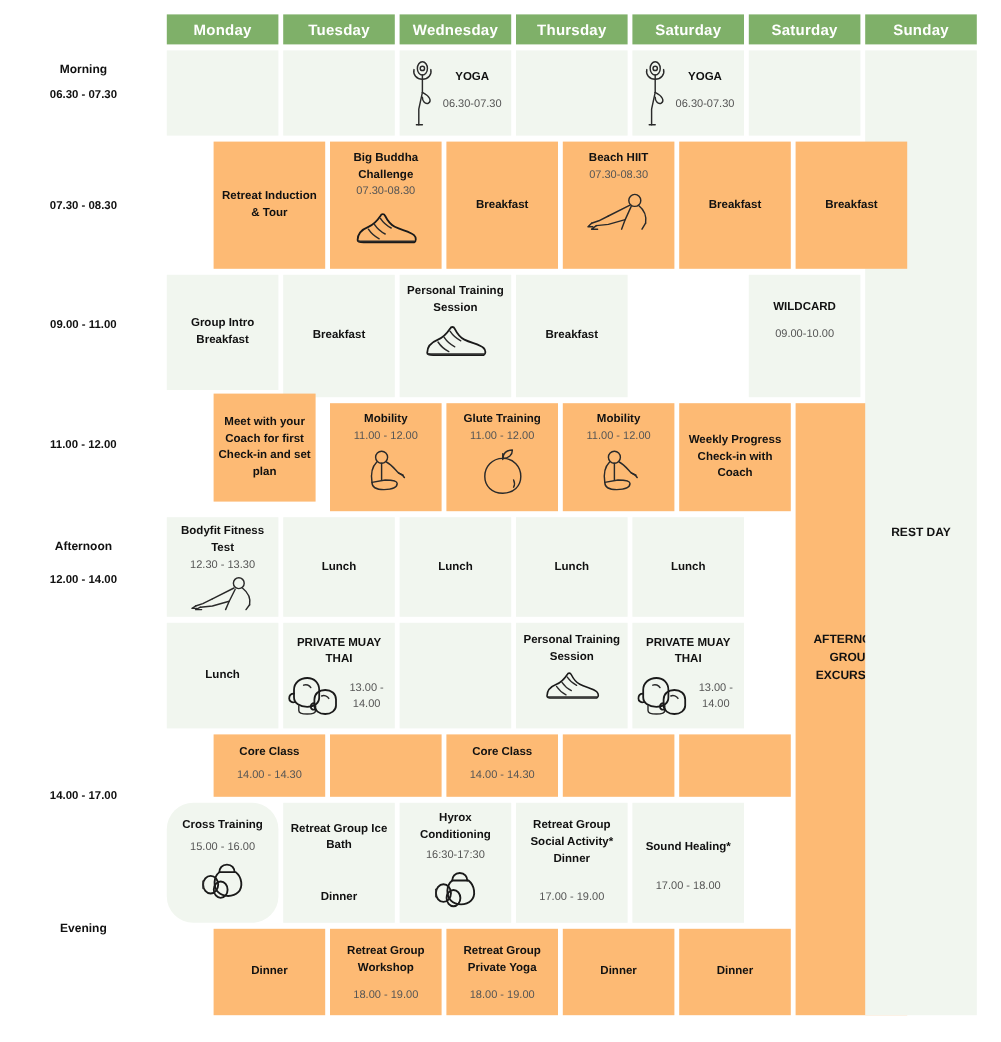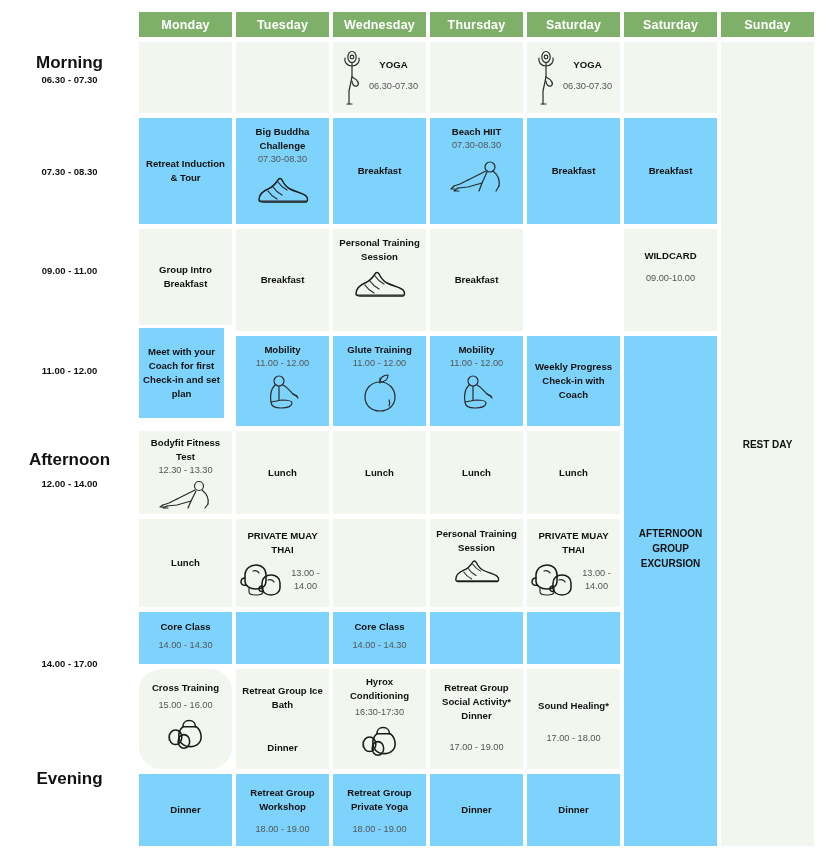--- a/index.html
+++ b/index.html
@@ -23,34 +23,34 @@
   }
 
   
   .period-label {
     position: absolute;
     color: #111111;
     font-weight: bold;
     text-align: center;
     width: 139px; left: 0;
   }
-  .period-label.big { font-size: 17px; }
+  .period-label.big { font-size: 10px; }
   .period-label.small { font-size: 9.5px; }
 
   
   .cell {
     position: absolute;
     display: flex;
     flex-direction: column;
     align-items: center;
     justify-content: flex-start;
     padding: 7px 4px;
     overflow: hidden;
   }
-  .cell.tint-dark  { background: #7dd3fc; }
+  .cell.tint-dark  { background: #fdba74; margin-left: 39px; }
   .cell.tint-light { background: #f1f6ef; }
   .cell.mid        { justify-content: center; }
 
   .c-title {
     font-size: 9.6px; font-weight: bold; color: #111111;
     line-height: 1.45; text-align: center;
   }
   .c-time {
     font-size: 9.2px; color: #555555; line-height: 1.45;
     text-align: center; font-weight: normal;

